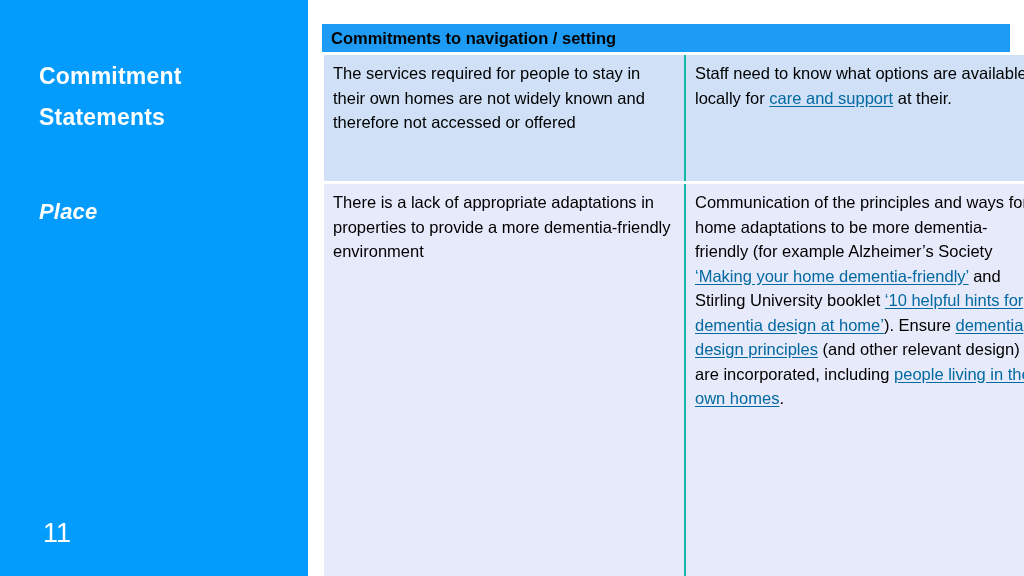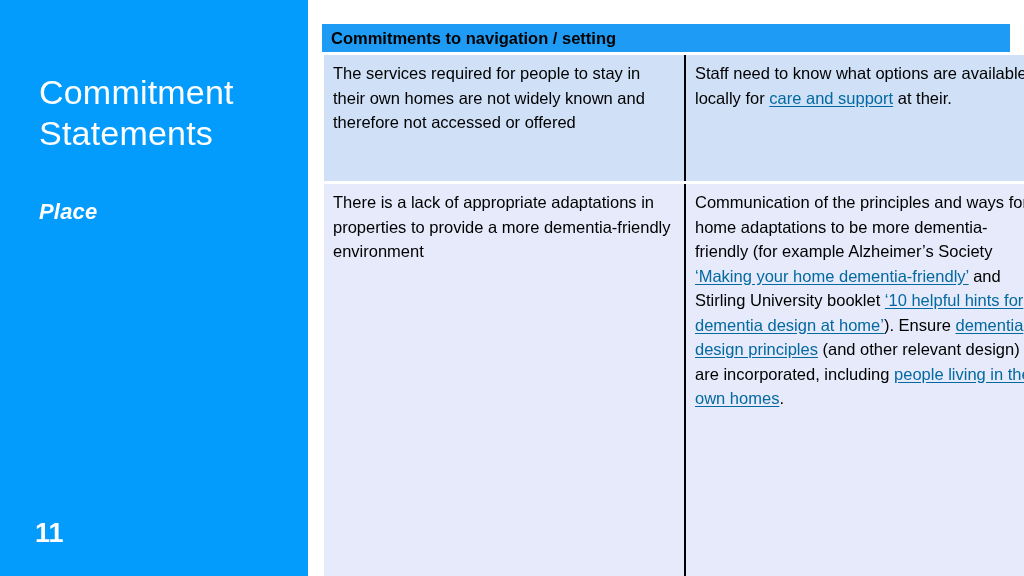--- a/index.html
+++ b/index.html
@@ -25,47 +25,47 @@
     position: absolute;
     left: 0;
     top: 0;
     width: 308px;
     height: 576px;
     background: #039BFC;
   }
   #slide-title {
     position: absolute;
     left: 39px;
-    top: 72px;
+    top: 56px;
     width: 250px;
     color: #ffffff;
-    font-size: 34px;
-    font-weight: normal;
+    font-size: 23px;
+    font-weight: bold;
     line-height: 41px;
     letter-spacing: 0.2px;
   }
   #slide-subtitle {
     position: absolute;
     left: 39px;
     top: 192px;
     width: 250px;
     color: #ffffff;
     font-size: 22px;
     font-weight: bold;
     line-height: 40px;
     letter-spacing: 0.2px;
     font-style: italic;
   }
   #page-number {
     position: absolute;
-    left: 35px;
+    left: 43px;
     top: 516px;
     color: #ffffff;
     font-size: 27px;
-    font-weight: bold;
+    font-weight: normal;
     line-height: 34px;
   }
 
   
   #table-wrap {
     position: absolute;
     left: 322px;
     top: 24px;
     width: 688px;
     height: 544px;
@@ -91,21 +91,21 @@
   }
   #table-body tr.row-1 td { background: #CFE0F7; }
   #table-body tr.row-2 td { background: #E6EAFA; }
   #table-body td {
     vertical-align: top;
     padding: 6px 8px 8px 9px;
     font-size: 16.5px;
     line-height: 24.5px;
     color: #000000;
     border-left: 2px solid #ffffff;
-    border-right: 2px solid #000000;
+    border-right: 2px solid #14b8a6;
     border-top: 3px solid #ffffff;
   }
   #table-body td.col-left  { width: 343px; }
   #table-body td.col-right { width: 345px; }
   #table-body tr.row-1 td { height: 112px; }
   #table-body tr.row-2 td { height: 382px; }
 
   .lnk {
     color: #0369a1;
     text-decoration: underline;

